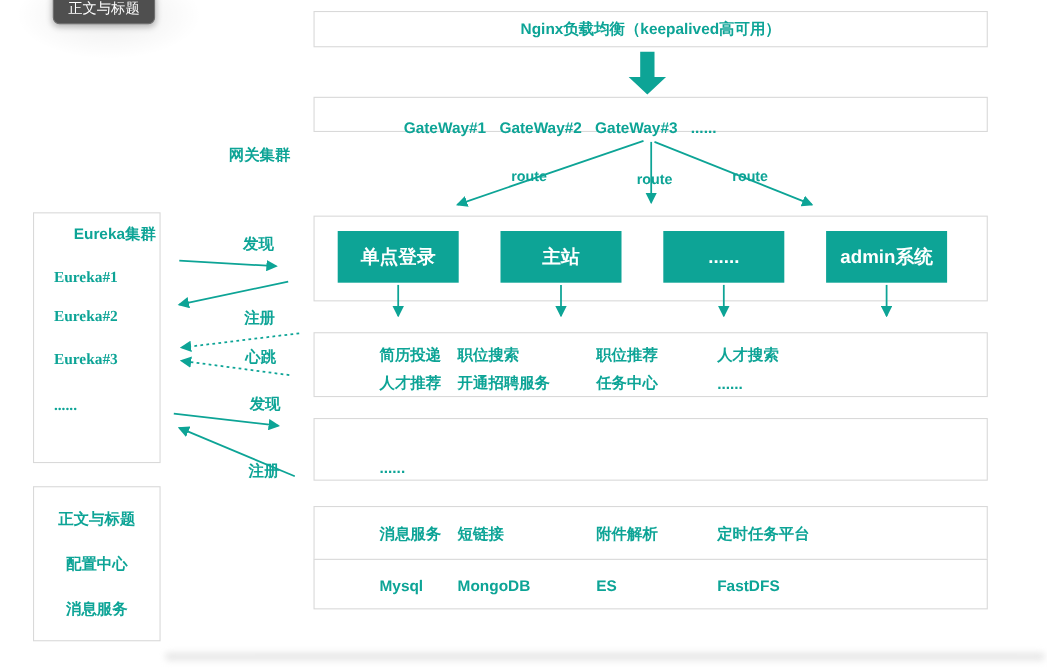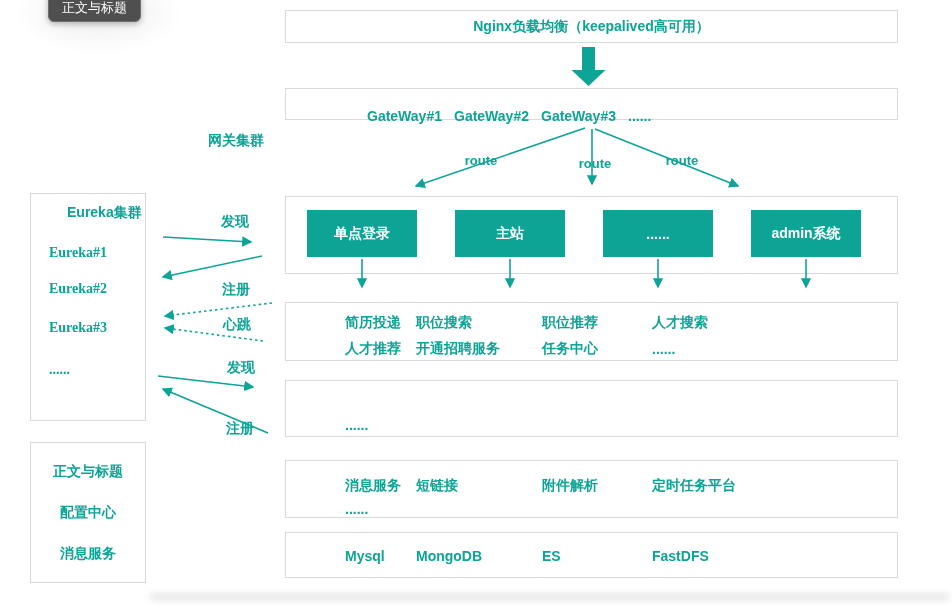--- a/index.html
+++ b/index.html
@@ -29,21 +29,21 @@
   .nginx-box{left:285px;top:10px;width:613px;height:33px;}
   .gw-box{left:285px;top:88px;width:613px;height:32px;}
   .gw-node{position:absolute;top:12px;height:100%;display:flex;align-items:center;}
   .gw-label{left:208px;top:88px;height:32px;display:flex;align-items:flex-start;margin-top:44px;}
   
   .route-label{transform:translate(-50%,-50%);font-size:13px;}
   
   .apps-box{left:285px;top:196px;width:613px;height:78px;}
   .app{
     position:absolute;top:210px;width:110px;height:47px;
-    background:#0da496;color:#fff;font-size:14px;font-weight:bold;
+    background:#0da496;color:#fff;font-size:17px;font-weight:bold;
     display:flex;align-items:center;justify-content:center;
   }
   
   .svc{left:285px;width:613px;}
   .svc-line{position:absolute;left:0;width:100%;height:26px;}
   .svc-line span{position:absolute;top:50%;transform:translateY(-50%);white-space:nowrap;}
   .c0{left:21px;margin-left:38px;} .c1{left:130px;} .c2{left:256px;} .c3{left:366px;}
   
   .eureka-box{left:30px;top:193px;width:116px;height:228px;}
   .eureka-title{position:absolute;left:8px;top:10px;margin-left:28px;}
@@ -124,21 +124,21 @@
     <span class="c0">消息服务</span>
     <span class="c1">短链接</span>
     <span class="c2">附件解析</span>
     <span class="c3">定时任务平台</span>
   </div>
   <div class="svc-line teal" style="top:35px">
     <span class="c0">......</span>
   </div>
 </div>
 
-<div class="wbox svc" style="top:532px;height:46px">
+<div class="wbox svc" style="top:508px;height:46px">
   <div class="svc-line teal" style="top:10px">
     <span class="c0">Mysql</span>
     <span class="c1">MongoDB</span>
     <span class="c2">ES</span>
     <span class="c3">FastDFS</span>
   </div>
 </div>
 
 <div class="wbox eureka-box">
   <span class="eureka-title teal">Eureka集群</span>

